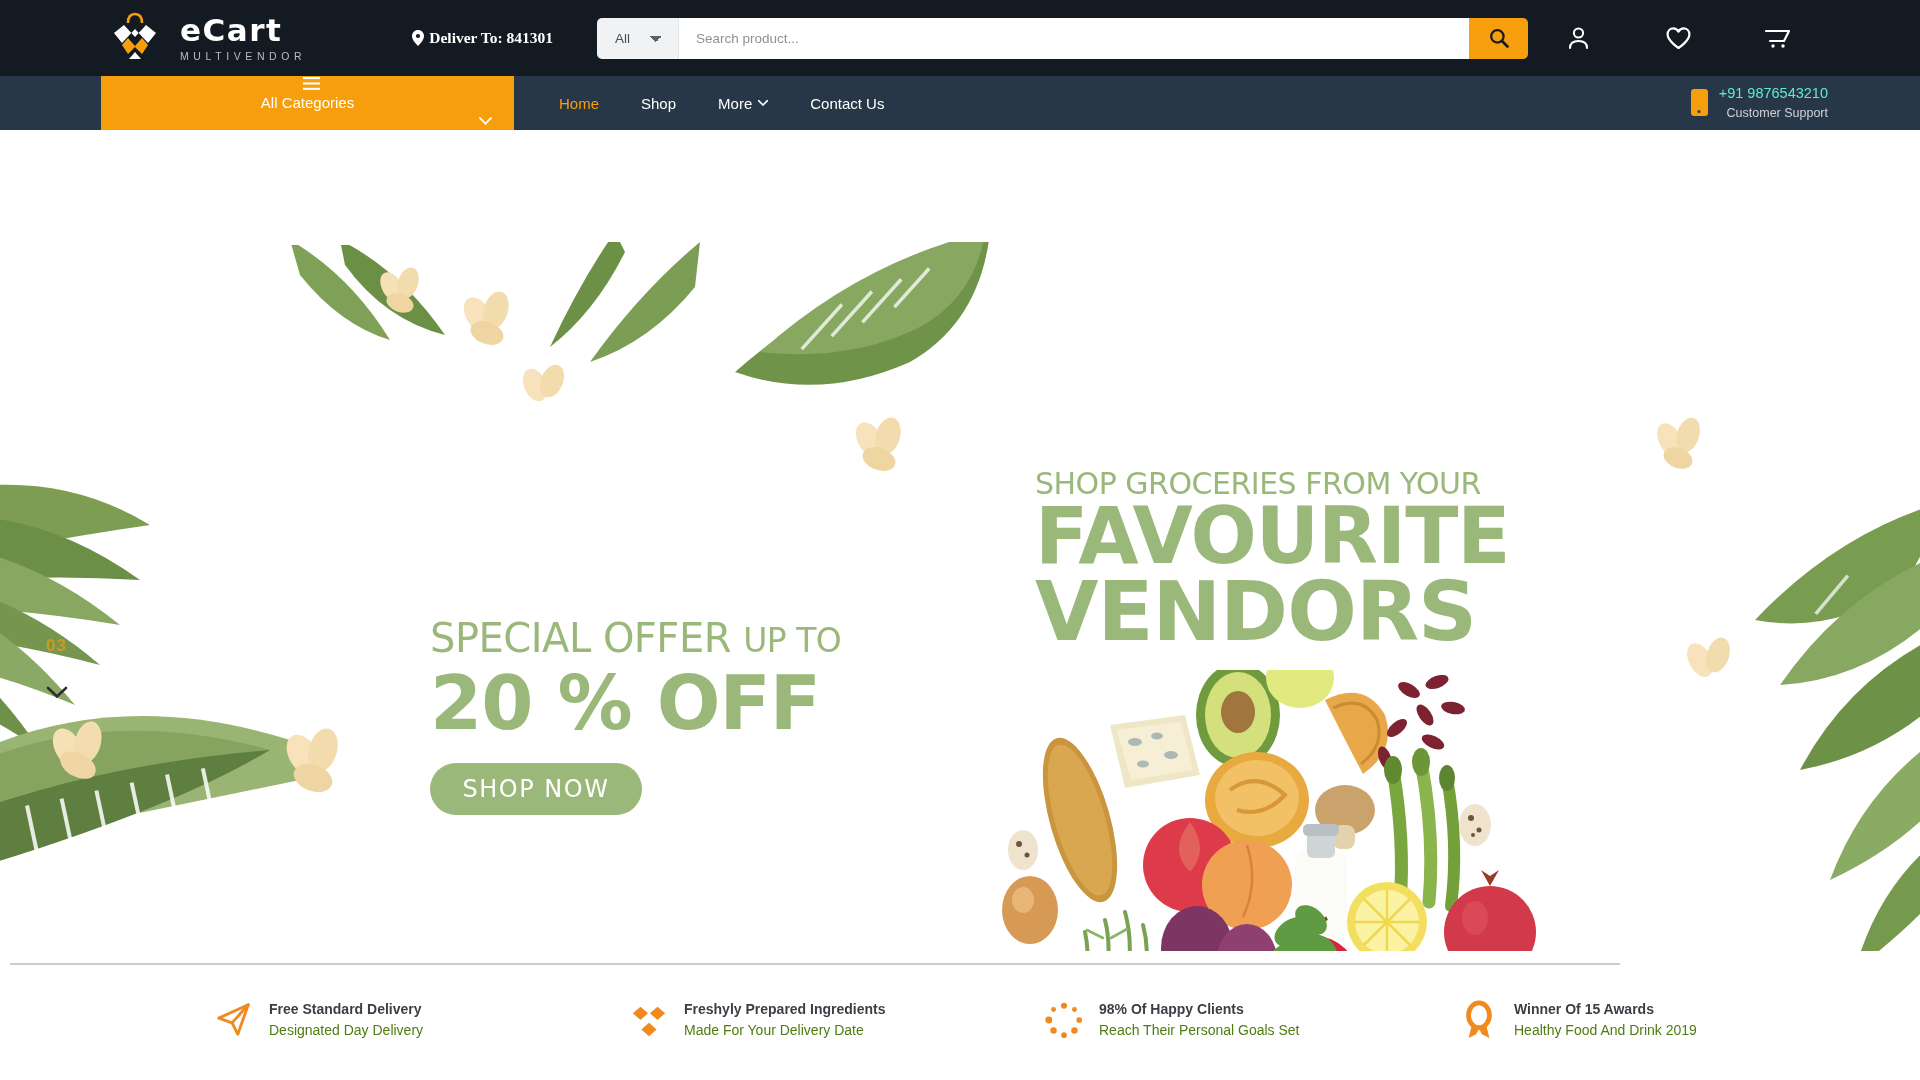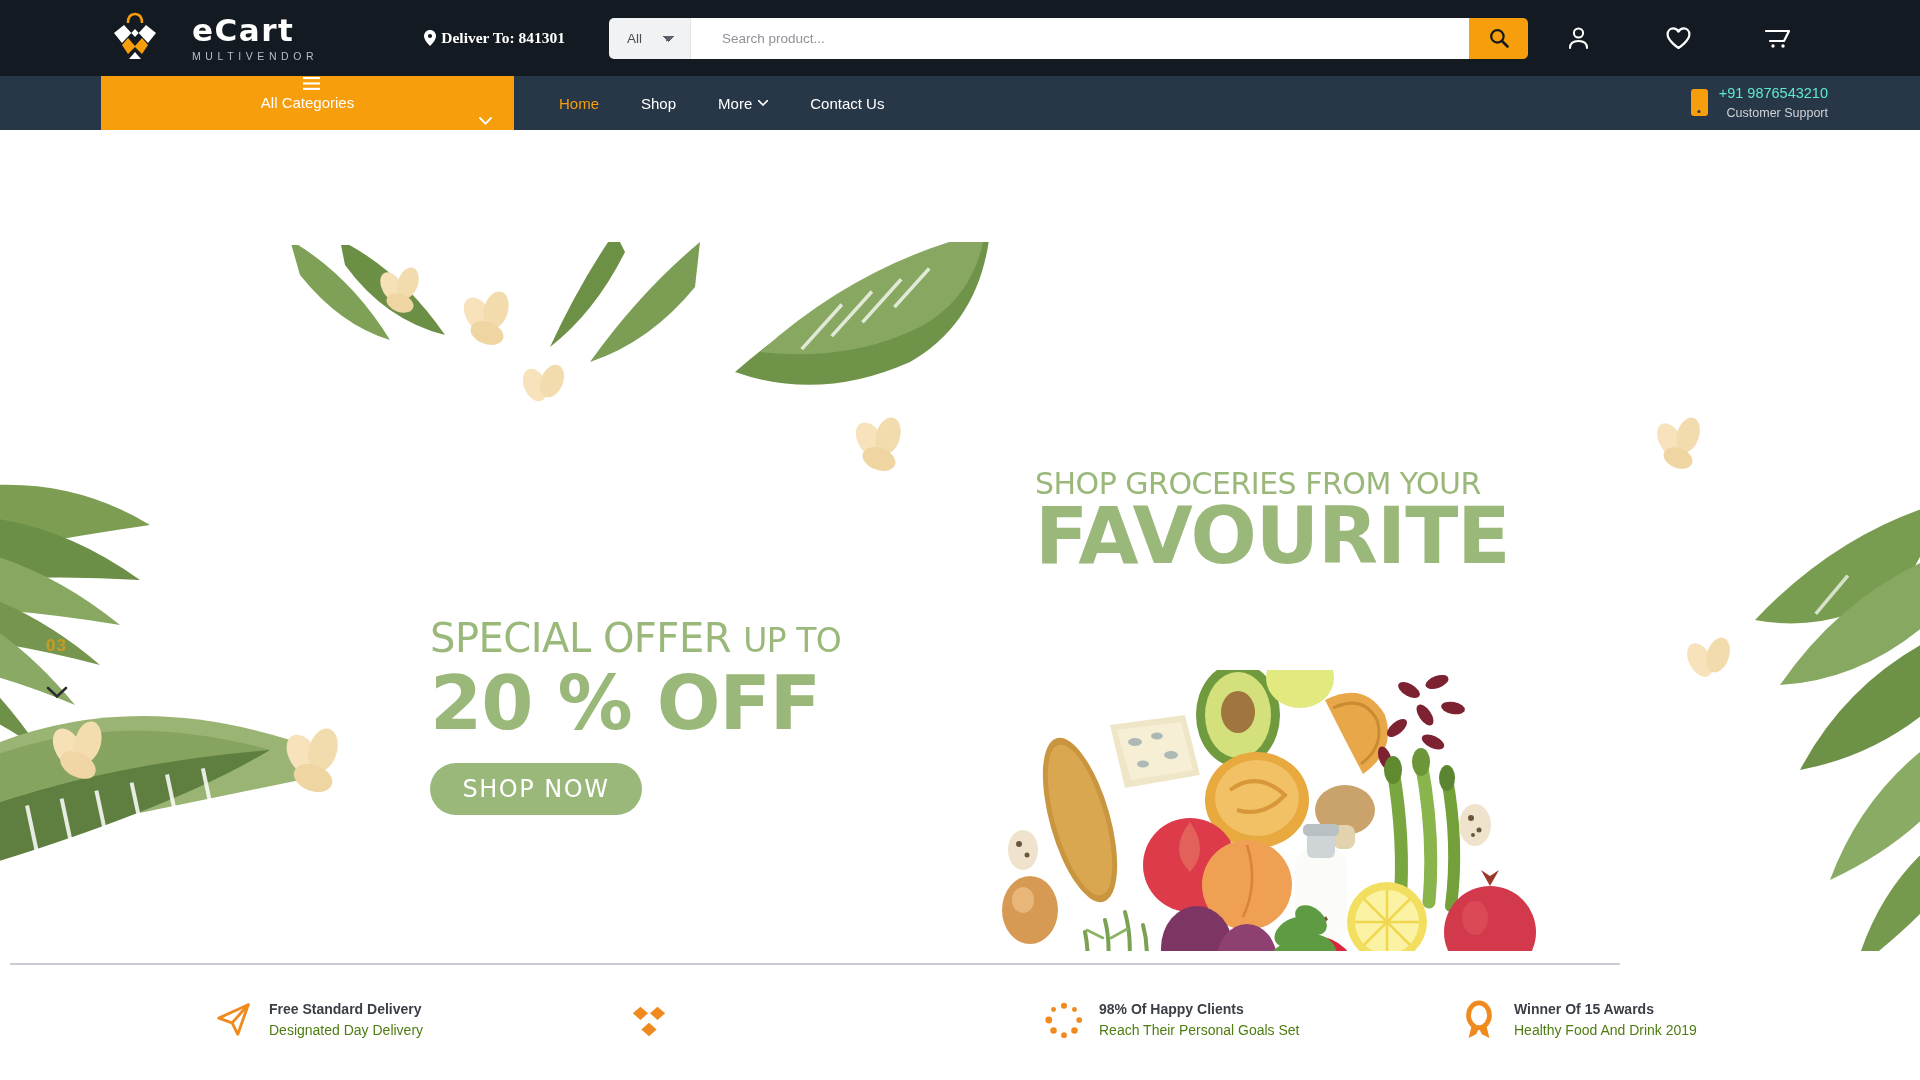--- a/index.html
+++ b/index.html
@@ -8,21 +8,21 @@
     font-family:"Liberation Sans", sans-serif;
     background:#ffffff;
     color:#222;
   }
 
   
   .topbar {
     height:76px; background:#141a21;
     display:flex; align-items:center; position:relative; z-index:40;
   }
-  .logo-wrap { display:flex; align-items:center; margin-left:104px; gap:26px; }
+  .logo-wrap { display:flex; align-items:center; margin-left:104px; gap:14px; }
   .logo-mark { width:62px; height:62px; position:relative; }
   .logo-text { line-height:1; }
   .logo-name {
     font-family:"DejaVu Sans", sans-serif;
     font-size:31px; font-weight:bold; color:#ffffff; letter-spacing:1.5px;
   }
   .logo-sub {
     font-size:10.5px; color:#b9bec4; letter-spacing:4.6px;
     margin-top:5px; font-weight:normal;
   }
@@ -45,21 +45,21 @@
     padding-left:18px; -webkit-appearance:none; appearance:none;
     border-right:1px solid #e3e5e8; cursor:pointer;
     background-image:
       linear-gradient(45deg, transparent 50%, #5b6169 50%),
       linear-gradient(135deg, #5b6169 50%, transparent 50%);
     background-position: calc(100% - 22px) 18px, calc(100% - 16px) 18px;
     background-size:6px 6px,6px 6px; background-repeat:no-repeat;
   }
   .search-input {
     flex:1; border:none; outline:none; background:#ffffff;
-    padding-left:31px; font-size:13.5px; color:#333;
+    padding-left:17px; font-size:13.5px; color:#333;
     font-family:"Liberation Sans", sans-serif;
   }
   .search-input::placeholder { color:#8d9299; }
   .search-btn {
     width:59px; background:#f79e0c; border:none; cursor:pointer;
     display:flex; align-items:center; justify-content:center;
   }
 
   .head-icons { display:flex; align-items:center; margin-left:auto; margin-right:92px; }
   .head-icon {
@@ -390,20 +390,21 @@
         <span>SPECIAL OFFER</span>
         <span class="small">UP TO</span>
       </div>
       <div class="offer-l2">20 % OFF</div>
       <div class="shopnow">SHOP NOW</div>
     </div>
 
     <div class="headline">
       <div class="hl1">SHOP GROCERIES FROM YOUR</div>
       <div class="hl2">FAVOURITE</div>
+      <div class="hl3">VENDORS</div>
     </div>
 
     <svg class="grocery" viewBox="0 0 570 380">
 
       <ellipse cx="95" cy="150" rx="30" ry="85" fill="#c9953f" transform="rotate(-16 95 150)"></ellipse>
       <ellipse cx="95" cy="150" rx="25" ry="78" fill="#d9a74f" transform="rotate(-16 95 150)"></ellipse>
 
       <path d="M125 55 L200 45 L215 105 L140 118 Z" fill="#efe6c8"></path>
       <path d="M132 60 L196 52 L208 100 L146 110 Z" fill="#f6efd6"></path>
       <g fill="#8fa3a8" opacity="0.7">
@@ -542,20 +543,24 @@
       <div class="f-sub">Designated Day Delivery</div>
     </div>
   </div>
 
   <div class="feature">
     <svg class="f-icon" viewBox="0 0 40 40">
       <path d="M11 6 L19 13 L11 20 L3 13 Z" fill="#f08a1e"></path>
       <path d="M29 6 L37 13 L29 20 L21 13 Z" fill="#f08a1e"></path>
       <path d="M20 23 L28 30 L20 37 L12 30 Z" fill="#f08a1e"></path>
     </svg>
+    <div class="f-text">
+      <div class="f-title">Freshyly Prepared Ingredients</div>
+      <div class="f-sub">Made For Your Delivery Date</div>
+    </div>
   </div>
 
   <div class="feature">
     <svg class="f-icon" viewBox="0 0 40 40">
       <g fill="#f08a1e">
         <circle cx="20" cy="5" r="3.2"></circle>
         <circle cx="31" cy="9" r="2.6"></circle>
         <circle cx="36" cy="20" r="3.0"></circle>
         <circle cx="31" cy="31" r="3.4"></circle>
         <circle cx="20" cy="36" r="3.0"></circle>

